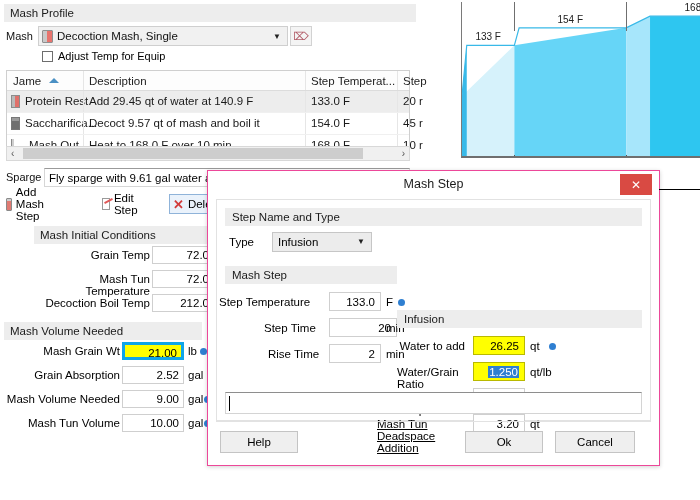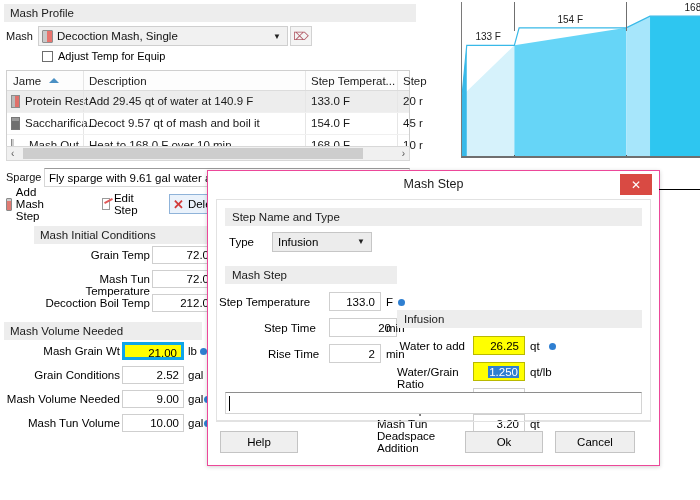--- a/index.html
+++ b/index.html
@@ -298,21 +298,21 @@
 
   <div id="grp-volume">
     <div class="grp-head">Mash Volume Needed</div>
     <div class="frow">
       <span class="flabel" style="right:82px">Mash Grain Wt</span>
       <span class="finput hl" style="left:118px">21.00</span>
       <span class="funit" style="left:184px">lb</span>
       <span class="bluedot" style="left:196px"></span>
     </div>
     <div class="frow">
-      <span class="flabel" style="right:82px">Grain Conditions</span>
+      <span class="flabel" style="right:82px">Grain Absorption</span>
       <span class="finput" style="left:118px">2.52</span>
       <span class="funit" style="left:184px">gal</span>
     </div>
     <div class="frow">
       <span class="flabel" style="right:82px">Mash Volume Needed</span>
       <span class="finput" style="left:118px">9.00</span>
       <span class="funit" style="left:184px">gal</span>
       <span class="bluedot" style="left:200px"></span>
     </div>
     <div class="frow">
@@ -403,21 +403,21 @@
     </div>
 
     <div class="dfrow" style="position:absolute; left:180px; right:8px; top:186px;">
       <span class="dlabel" style="right:177px;">Infusion Temperature</span>
       <span class="dinput num" style="left:76px; width:52px;">140.9</span>
       <span class="dunit" style="left:133px;">F</span>
       <span class="ddot" style="left:145px;"></span>
     </div>
 
     <div class="dfrow" style="position:absolute; left:160px; right:8px; top:212px;">
-      <span class="dlabel" style="right:197px;">Mash Tun Deadspace Addition</span>
+      <span class="dlabel" style="right:197px;text-decoration:underline;">Mash Tun Deadspace Addition</span>
       <span class="dinput num" style="left:96px; width:52px;">3.20</span>
       <span class="dunit" style="left:153px;">qt</span>
     </div>
 
     <div id="notes-input">
       <span class="caret"></span>
       <span style="position:absolute;left:6px;top:3px;"></span>
     </div>
   </div>
 

